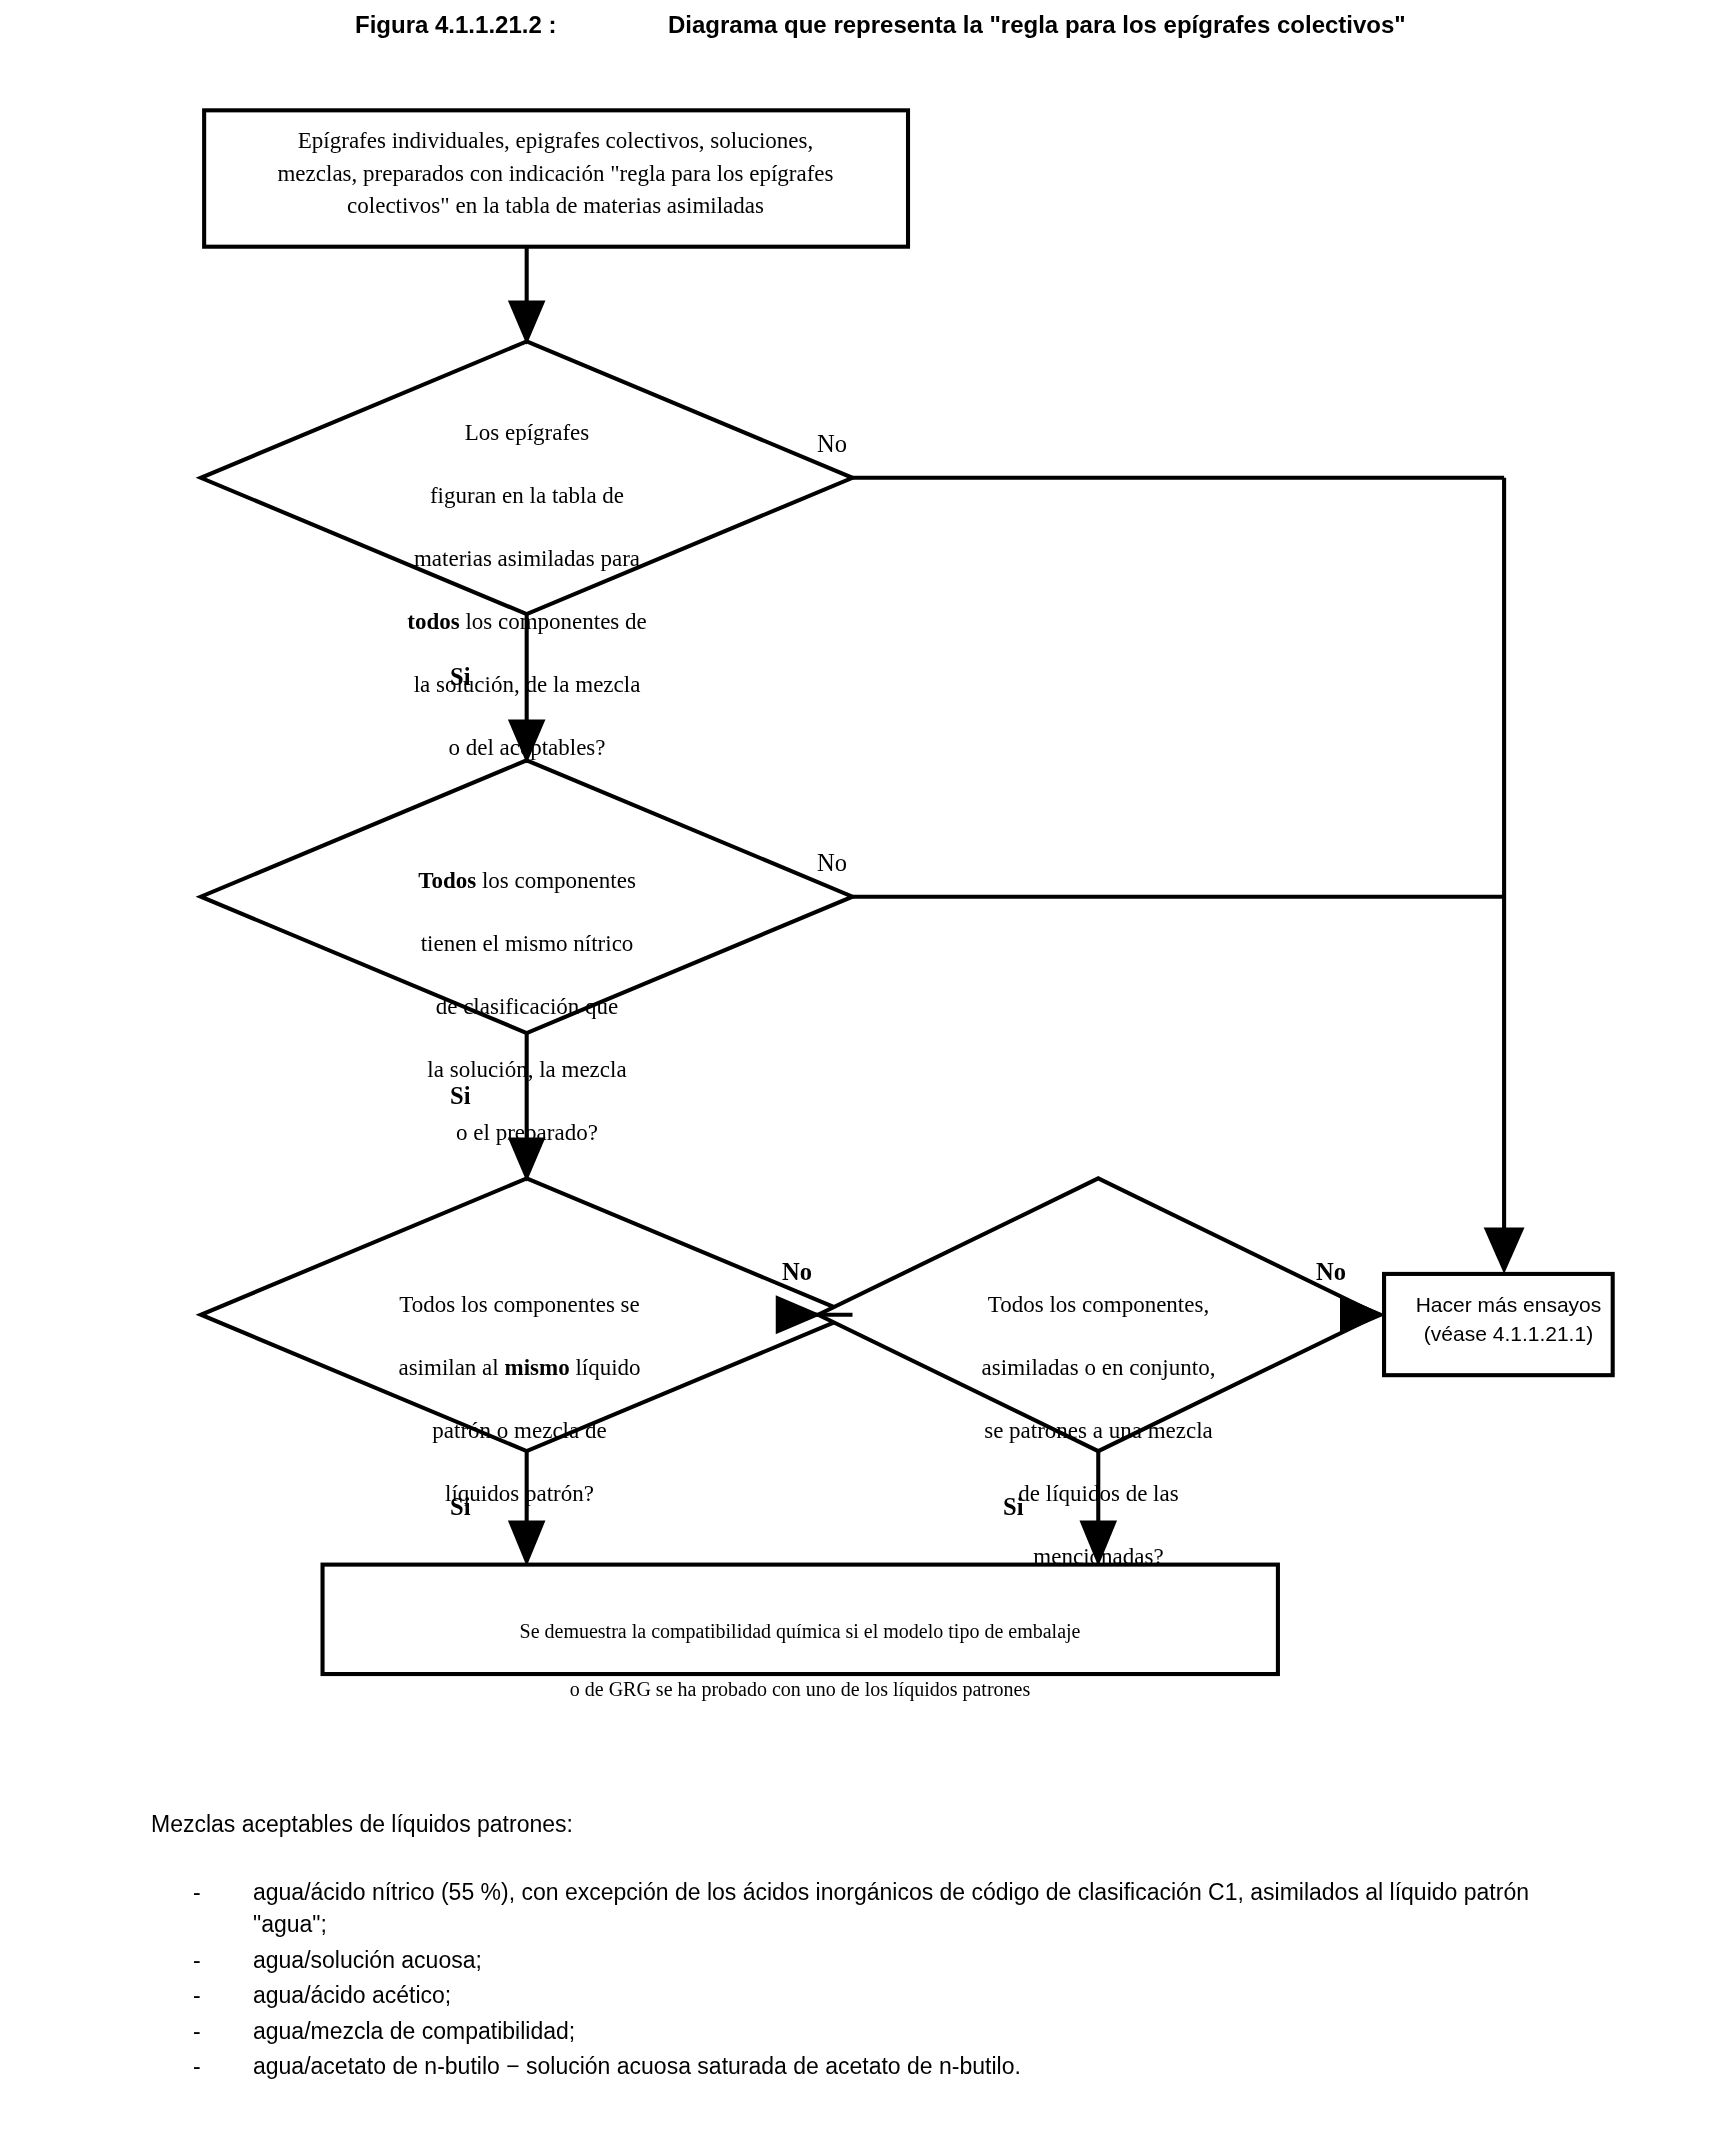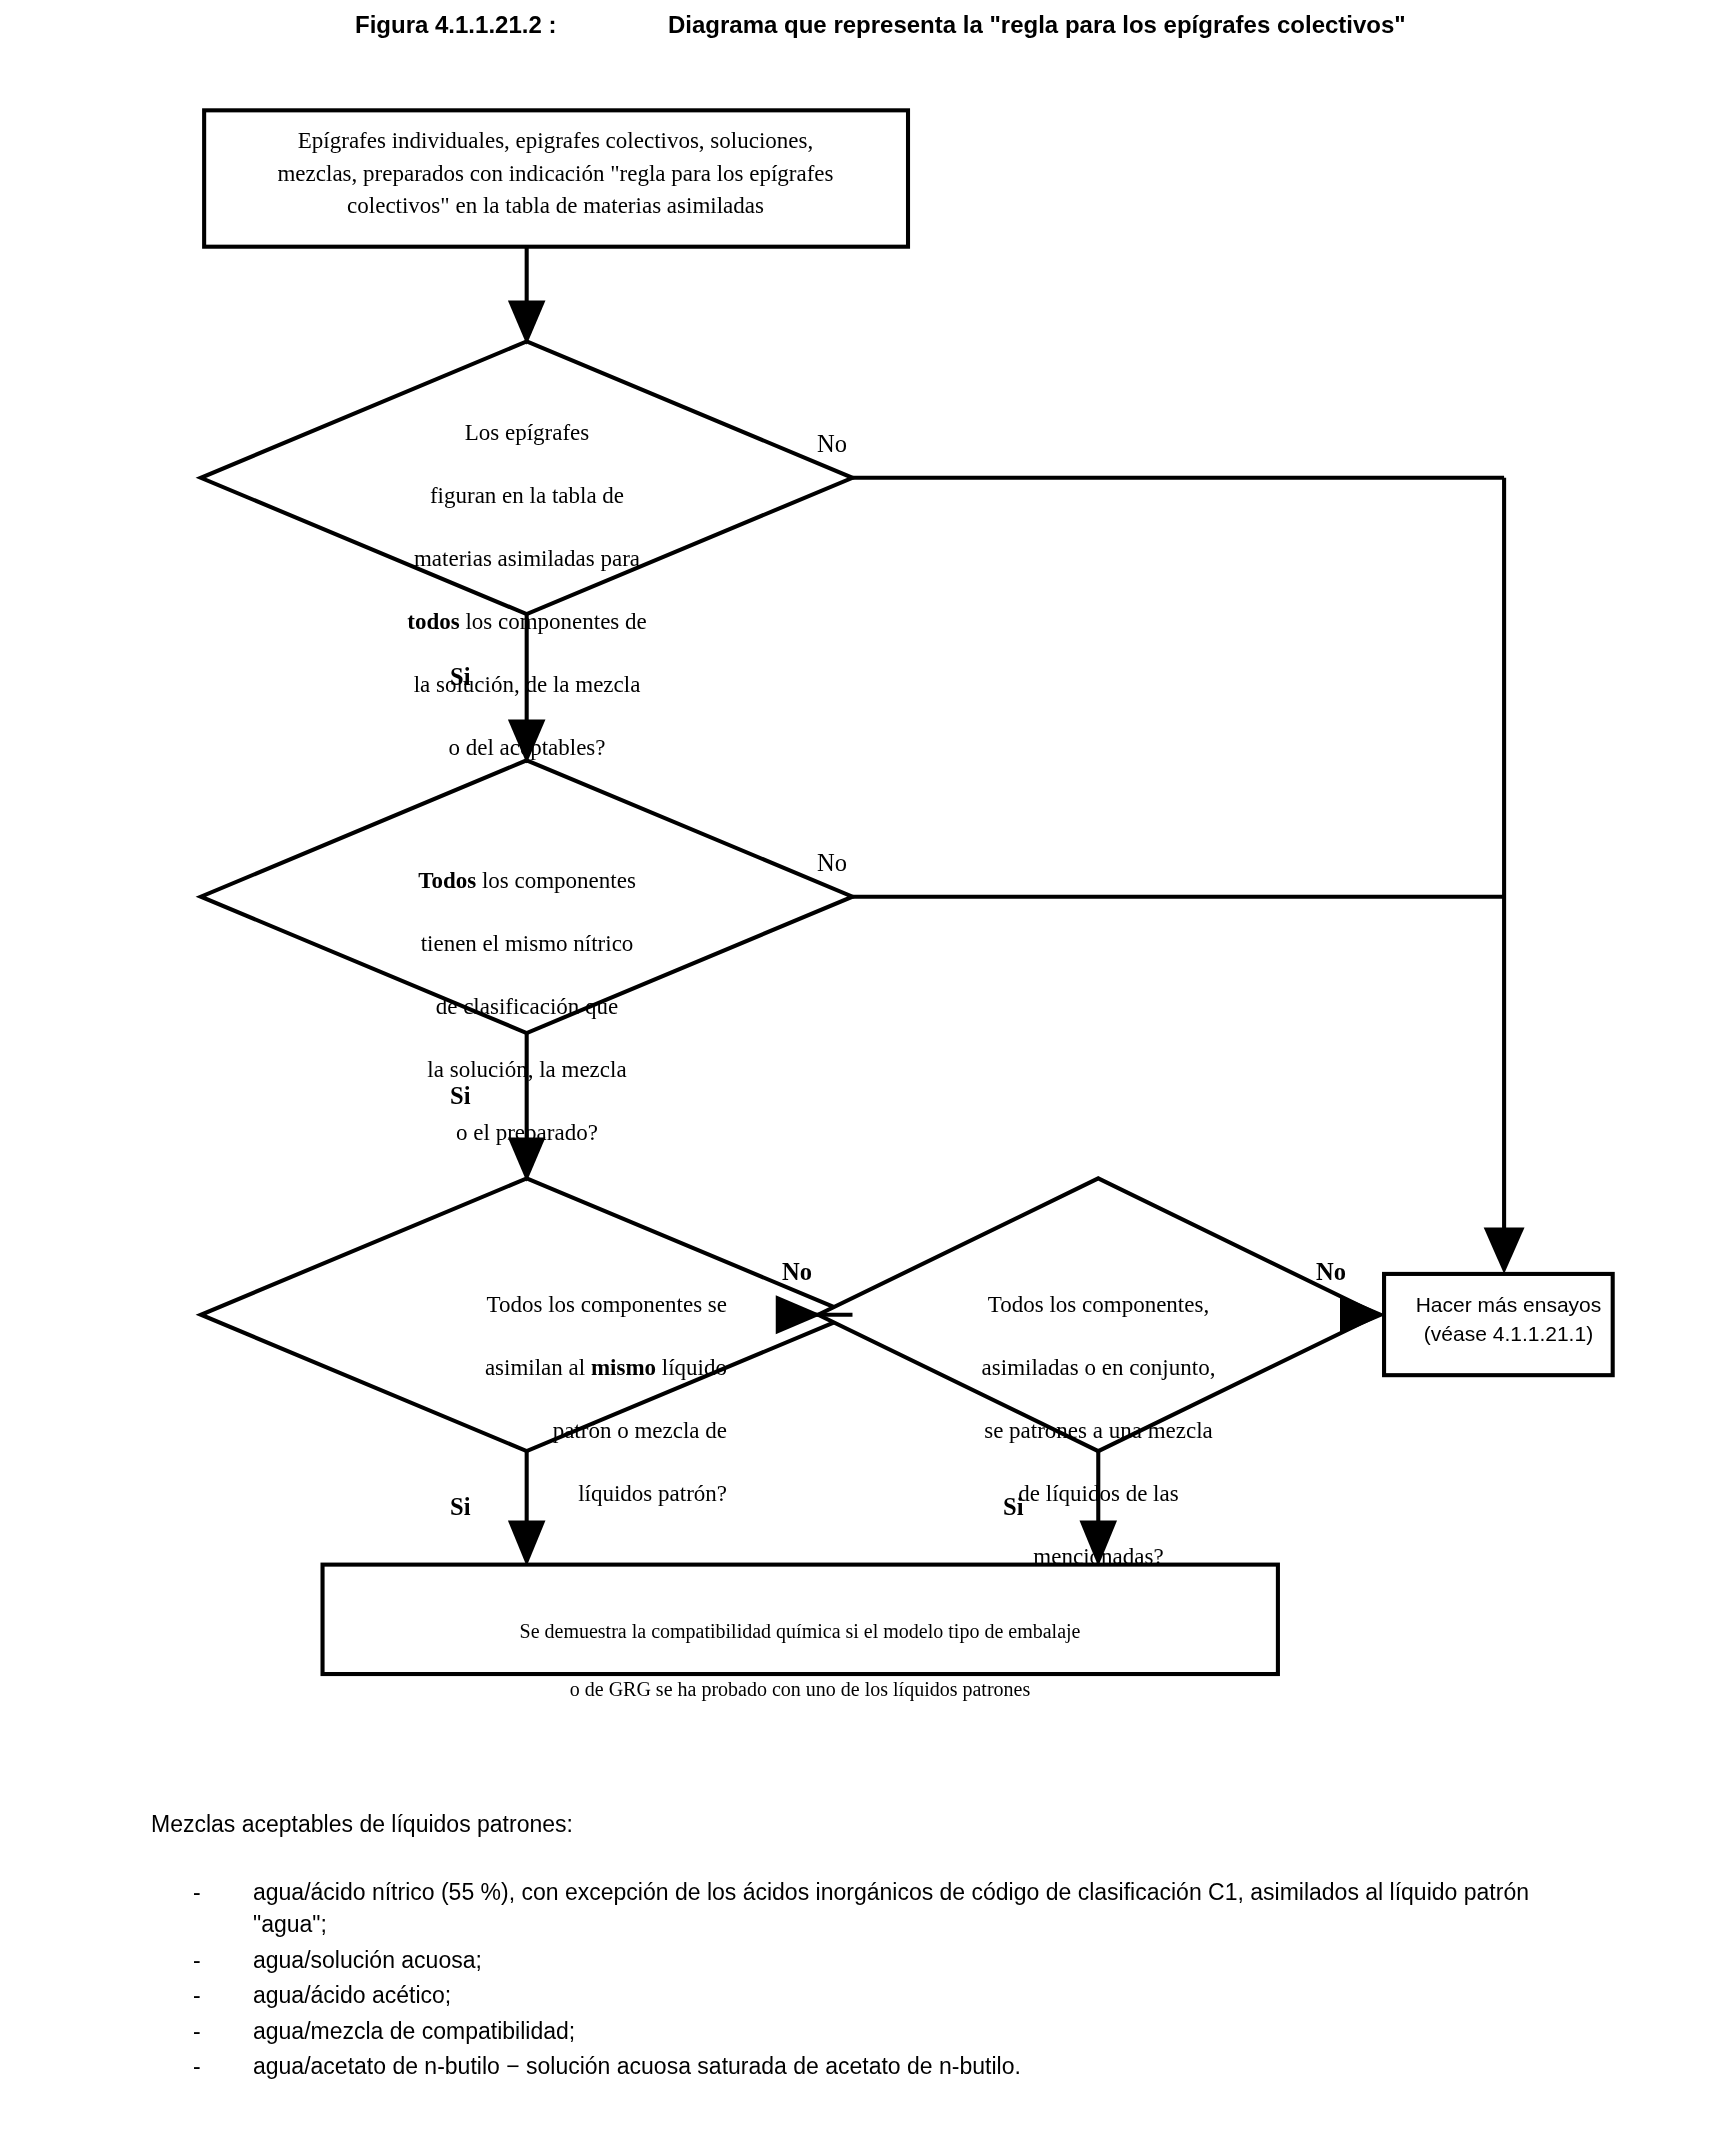--- a/index.html
+++ b/index.html
@@ -96,25 +96,24 @@
     width: 400px;
     line-height: 1.37;
   }
   .dia2-text {
     left: 327px;
     top: 833px;
     width: 400px;
     line-height: 1.37;
   }
   .dia3-text {
-    left: 340px;
+    left: 326px;
     top: 1257px;
     width: 387px;
     line-height: 1.37;
-    text-align: right;
   }
   .dia4-text {
     left: 919px;
     top: 1257px;
     width: 359px;
     line-height: 1.37;
   }
   .box-right-text {
     left: 1388px;
     top: 1291px;

